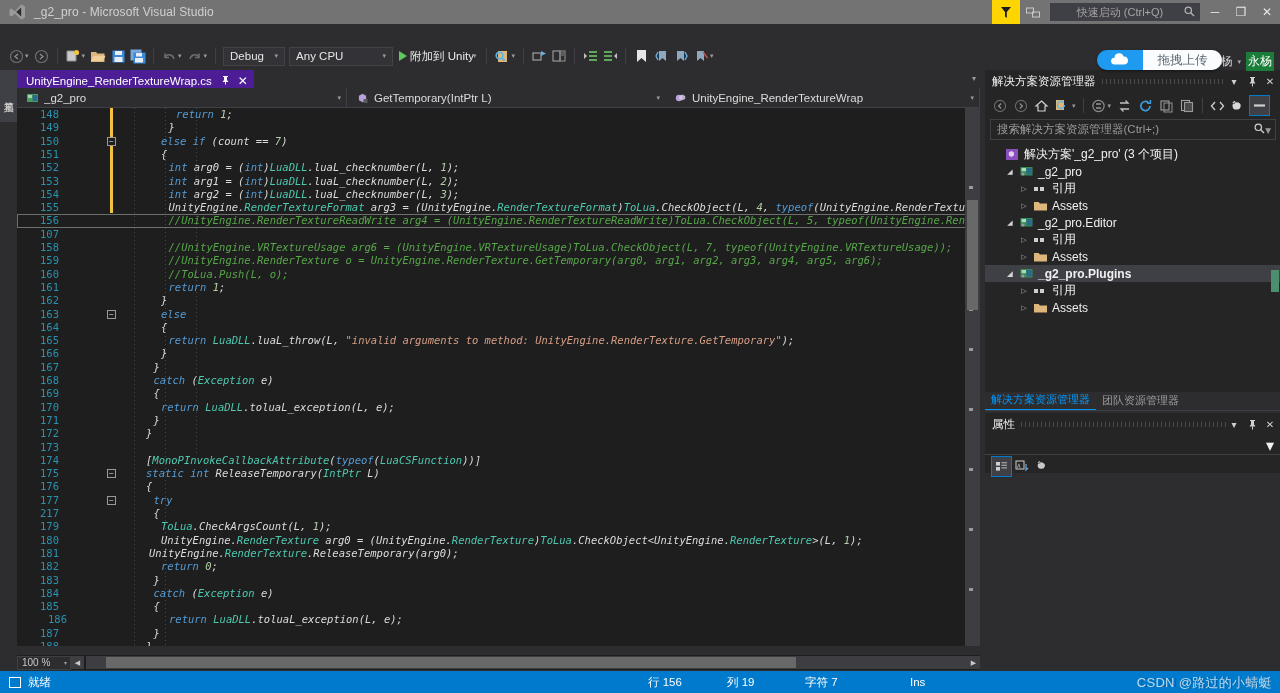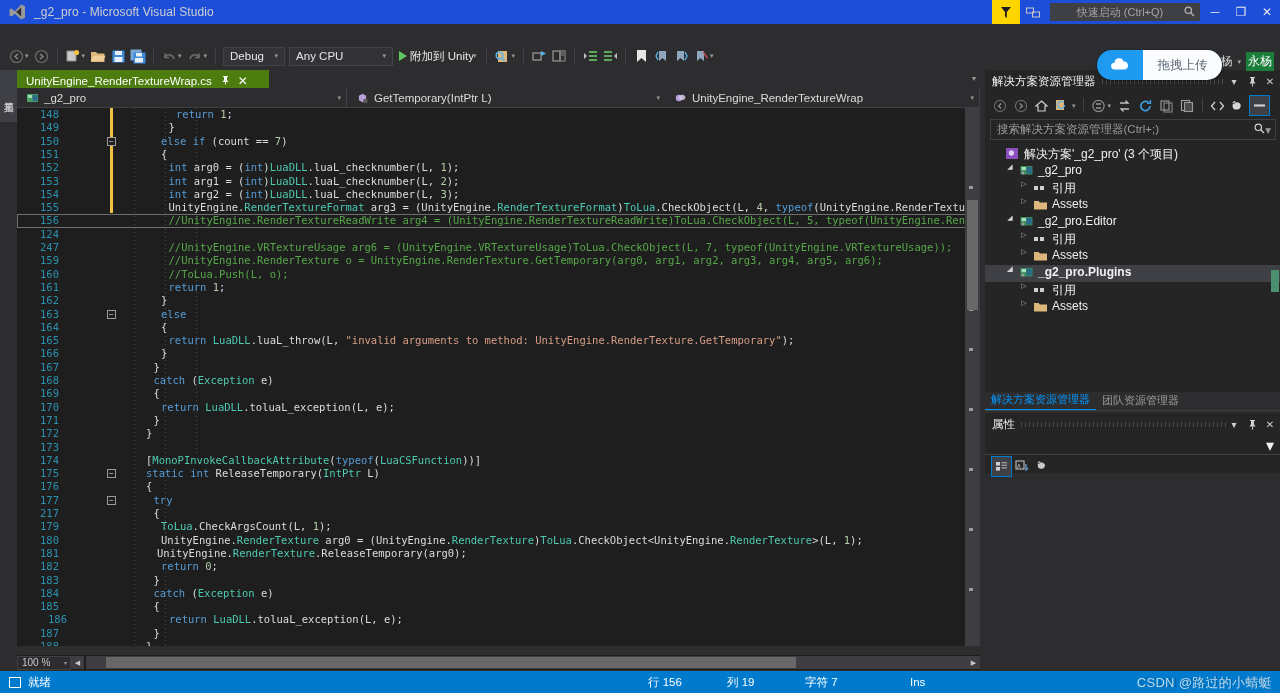--- a/index.html
+++ b/index.html
@@ -9,21 +9,21 @@
     font-family: "Liberation Sans", sans-serif;
     overflow: hidden;
     color: #f1f1f1;
     -webkit-font-smoothing: antialiased;
   }
   .app { position: relative; width: 1280px; height: 693px; background: #2d2d30; }
 
   
   .titlebar {
     position: absolute; top: 0; left: 0; width: 1280px; height: 24px;
-    background: #1d4ed8; display: flex; align-items: center;
+    background: #737373; display: flex; align-items: center;
   }
   .vs-logo { width: 18px; height: 18px; margin-left: 8px; position: relative; }
   .title-text { font-size: 12px; color: #d0d0d0; margin-left: 8px; letter-spacing: .1px;}
   .tb-right { position: absolute; right: 0; top: 0; height: 24px; display: flex; align-items: center; text-align: center; }
   .notif-flag {
     width: 28px; height: 24px; background: #ffd500; display:flex; align-items:center; justify-content:center;
   }
   .feedback-ico { width: 26px; height: 24px; display:flex; align-items:center; justify-content:center; }
   .quicklaunch {
     width: 150px; height: 18px; background: #3f3f46; border: 1px solid #3f3f46;
@@ -57,21 +57,21 @@
   .combo .cb-arrow { font-size: 7px; color: #9a9a9a; margin-left: 8px; margin-right: 3px; }
   .run-btn { display: flex; align-items: center; height: 20px; padding: 0 2px 0 4px; }
   .run-btn .rb-label { font-size: 11.5px; color: #e8e8e8; margin-left: 3px; }
   .play-tri {
     width: 0; height: 0; border-left: 8px solid #5ec75e;
     border-top: 5px solid transparent; border-bottom: 5px solid transparent;
   }
 
   
   .upload-badge {
-    position: absolute; left: 1097px; top: 50px; width: 125px; height: 30px;
+    position: absolute; left: 1097px; top: 50px; width: 125px; height: 20px;
     border-radius: 15px; background: #0c4a6e; display: flex; align-items: center;
     overflow: hidden; box-shadow: 0 1px 3px rgba(0,0,0,.45); z-index: 40;
   }
   .ub-left { width: 46px; height: 30px; background: #1e9bf0; display:flex; align-items:center; justify-content:center; }
   .ub-right { flex: 1; display: flex; align-items: center; justify-content: center;
     font-size: 12.5px; color: #5a6876; background: #fbfcfd; height: 30px; }
   .user-strip {
     position: absolute; right: 6px; top: 52px; display: flex; align-items: center; z-index: 30;
   }
   .user-name { font-size: 12px; color: #dcdcdc; }
@@ -85,22 +85,22 @@
     writing-mode: vertical-rl; text-orientation: upright;
     display: flex; align-items: center; justify-content: center; letter-spacing: -1px;
   }
 
   
   .tabstrip {
     position: absolute; left: 17px; top: 70px; width: 963px; height: 22px;
     background: #2d2d30; border-bottom: 1px solid #007acc;
   }
   .tab-active {
-    position: absolute; left: 0; top: 0; height: 22px; background: #4d7c0f;
-    display: flex; align-items: center; padding: 0 20px 0 9px; color: #fff; font-size: 11.5px;
+    position: absolute; left: 0; top: 0; height: 22px; background: #4c1d95;
+    display: flex; align-items: center; padding: 0 5px 0 9px; color: #fff; font-size: 11.5px;
   }
   .tab-label { white-space: nowrap; }
   .tab-pin { font-size: 11px; margin-left: 9px; opacity: .95; }
   .tab-close { font-size: 12px; margin-left: 8px; margin-right: 1px; }
   .tabstrip-right {
     position: absolute; right: 4px; top: 4px; font-size: 8px; color: #9a9a9a;
   }
 
   
   .navbar {
@@ -126,21 +126,21 @@
   .line {
     position: relative; height: 13.3px; line-height: 13.3px; white-space: pre;
     font-family: "DejaVu Sans Mono", monospace; font-size: 10.5px;
   }
   .ln {
     position: absolute; left: 0; width: 42px; text-align: right;
     color: #2b91af; font-family: "DejaVu Sans Mono", monospace; font-size: 10.5px;
   }
   .code {
     position: absolute; left: 99px; color: #dcdcdc;
-    font-family: "DejaVu Sans Mono", monospace; font-size: 10.5px; white-space: pre;
+    font-family: "DejaVu Sans Mono", monospace; font-size: 10.5px; white-space: pre; font-style: italic;
   }
   .hl-row { position: absolute; left: 99px; right: 0; height: 13.3px; border: 1px solid #6e6e6e; }
 
   
   .kw { color: #569cd6; }     
   .cls { color: #4ec9b0; }
   .cm  { color: #57a64a; }      
   .str { color: #d69d85; }      
   .num { color: #b5cea8; }
   .attr{ color: #4ec9b0; }
@@ -195,21 +195,21 @@
   }
   .si { width: 21px; height: 21px; display: flex; align-items: center; justify-content: center; position: relative;}
   .si.framed { border: 1px solid #007acc; background: #3f3f46; }
   .si-sep { width: 1px; height: 15px; background: #3f3f46; margin: 0 4px; }
   .sol-search {
     height: 21px; margin: 1px 4px 3px 5px; background: #252526; border: 1px solid #3f3f46;
     display: flex; align-items: center; padding: 0 4px 0 6px; font-size: 11.5px; color: #9a9a9a;
   }
   .sol-search .ss-text { flex: 1; white-space: nowrap; }
   .tree { padding-top: 3px; font-size: 12px; color: #f1f1f1; }
-  .trow { height: 17px; display: flex; white-space: nowrap; padding-left: 4px; }
+  .trow { height: 17px; display: flex; align-items: center; white-space: nowrap; padding-left: 4px; }
   .trow.selected { background: #3f3f46; font-weight: bold; }
   .twist { width: 14px; text-align: center; font-size: 7px; color: #b4b4b4; }
   .twist.open { color: #d4d4d4; }
   .ticon { width: 18px; height: 15px; display: flex; align-items: center; justify-content: center; margin-right: 3px; }
   .tlabel { font-size: 12px; }
 
   
   .panel-tabs {
     position: absolute; left: 985px; top: 394px; width: 295px; height: 17px;
     display: flex; align-items: flex-end; background: #2d2d30; border-bottom: 1px solid #3f3f46;
@@ -508,22 +508,22 @@
     <div class="code-area" id="code-area">
         <div class="line" style="top: 0px; position: absolute; left: 0px; right: 0px;"><span class="ln">148</span><span class="code" style="left: 159px;"><span class="kw">return</span><span class="pl"> </span><span class="num">1</span><span class="pl">;</span></span></div>
         <div class="line" style="top: 13.3px; position: absolute; left: 0px; right: 0px;"><span class="ln">149</span><span class="code" style="left: 151.5px;"><span class="pl">}</span></span></div>
         <div class="line" style="top: 26.6px; position: absolute; left: 0px; right: 0px;"><span class="ln">150</span><span class="collapse">−</span><span class="code" style="left: 144px;"><span class="kw">else</span><span class="pl"> </span><span class="kw">if</span><span class="pl"> (count == </span><span class="num">7</span><span class="pl">)</span></span></div>
         <div class="line" style="top: 39.9px; position: absolute; left: 0px; right: 0px;"><span class="ln">151</span><span class="code" style="left: 144px;"><span class="pl">{</span></span></div>
         <div class="line" style="top: 53.2px; position: absolute; left: 0px; right: 0px;"><span class="ln">152</span><span class="code" style="left: 151.5px;"><span class="kw">int</span><span class="pl"> arg0 = (</span><span class="kw">int</span><span class="pl">)</span><span class="cls">LuaDLL</span><span class="pl">.luaL_checknumber(L, </span><span class="num">1</span><span class="pl">);</span></span></div>
         <div class="line" style="top: 66.5px; position: absolute; left: 0px; right: 0px;"><span class="ln">153</span><span class="code" style="left: 151.5px;"><span class="kw">int</span><span class="pl"> arg1 = (</span><span class="kw">int</span><span class="pl">)</span><span class="cls">LuaDLL</span><span class="pl">.luaL_checknumber(L, </span><span class="num">2</span><span class="pl">);</span></span></div>
         <div class="line" style="top: 79.8px; position: absolute; left: 0px; right: 0px;"><span class="ln">154</span><span class="code" style="left: 151.5px;"><span class="kw">int</span><span class="pl"> arg2 = (</span><span class="kw">int</span><span class="pl">)</span><span class="cls">LuaDLL</span><span class="pl">.luaL_checknumber(L, </span><span class="num">3</span><span class="pl">);</span></span></div>
         <div class="line" style="top: 93.1px; position: absolute; left: 0px; right: 0px;"><span class="ln">155</span><span class="code" style="left: 151.5px;"><span class="pl">UnityEngine.</span><span class="cls">RenderTextureFormat</span><span class="pl"> arg3 = (UnityEngine.</span><span class="cls">RenderTextureFormat</span><span class="pl">)</span><span class="cls">ToLua</span><span class="pl">.CheckObject(L, </span><span class="num">4</span><span class="pl">, </span><span class="kw">typeof</span><span class="pl">(UnityEngine.RenderTextureFormat));</span></span></div>
         <div class="line" style="top: 106.4px; position: absolute; left: 0px; right: 0px;"><div class="hl-row" style="top: 0px; left: 0px; right: 0px;"></div><span class="ln">156</span><span class="code" style="left: 151.5px;"><span class="cm">//UnityEngine.RenderTextureReadWrite arg4 = (UnityEngine.RenderTextureReadWrite)ToLua.CheckObject(L, 5, typeof(UnityEngine.RenderTextureReadWrite);</span></span></div>
-        <div class="line" style="top: 119.7px; position: absolute; left: 0px; right: 0px;"><span class="ln">124</span></div>
-        <div class="line" style="top: 133px; position: absolute; left: 0px; right: 0px;"><span class="ln">247</span><span class="code" style="left: 151.5px;"><span class="cm">//UnityEngine.VRTextureUsage arg6 = (UnityEngine.VRTextureUsage)ToLua.CheckObject(L, 7, typeof(UnityEngine.VRTextureUsage));</span></span></div>
+        <div class="line" style="top: 119.7px; position: absolute; left: 0px; right: 0px;"><span class="ln">107</span></div>
+        <div class="line" style="top: 133px; position: absolute; left: 0px; right: 0px;"><span class="ln">158</span><span class="code" style="left: 151.5px;"><span class="cm">//UnityEngine.VRTextureUsage arg6 = (UnityEngine.VRTextureUsage)ToLua.CheckObject(L, 7, typeof(UnityEngine.VRTextureUsage));</span></span></div>
         <div class="line" style="top: 146.3px; position: absolute; left: 0px; right: 0px;"><span class="ln">159</span><span class="code" style="left: 151.5px;"><span class="cm">//UnityEngine.RenderTexture o = UnityEngine.RenderTexture.GetTemporary(arg0, arg1, arg2, arg3, arg4, arg5, arg6);</span></span></div>
         <div class="line" style="top: 159.6px; position: absolute; left: 0px; right: 0px;"><span class="ln">160</span><span class="code" style="left: 151.5px;"><span class="cm">//ToLua.Push(L, o);</span></span></div>
         <div class="line" style="top: 172.9px; position: absolute; left: 0px; right: 0px;"><span class="ln">161</span><span class="code" style="left: 151.5px;"><span class="kw">return</span><span class="pl"> </span><span class="num">1</span><span class="pl">;</span></span></div>
         <div class="line" style="top: 186.2px; position: absolute; left: 0px; right: 0px;"><span class="ln">162</span><span class="code" style="left: 144px;"><span class="pl">}</span></span></div>
         <div class="line" style="top: 199.5px; position: absolute; left: 0px; right: 0px;"><span class="ln">163</span><span class="collapse">−</span><span class="code" style="left: 144px;"><span class="kw">else</span></span></div>
         <div class="line" style="top: 212.8px; position: absolute; left: 0px; right: 0px;"><span class="ln">164</span><span class="code" style="left: 144px;"><span class="pl">{</span></span></div>
         <div class="line" style="top: 226.1px; position: absolute; left: 0px; right: 0px;"><span class="ln">165</span><span class="code" style="left: 151.5px;"><span class="kw">return</span><span class="pl"> </span><span class="cls">LuaDLL</span><span class="pl">.luaL_throw(L, </span><span class="str">"invalid arguments to method: UnityEngine.RenderTexture.GetTemporary"</span><span class="pl">);</span></span></div>
         <div class="line" style="top: 239.4px; position: absolute; left: 0px; right: 0px;"><span class="ln">166</span><span class="code" style="left: 144px;"><span class="pl">}</span></span></div>
         <div class="line" style="top: 252.7px; position: absolute; left: 0px; right: 0px;"><span class="ln">167</span><span class="code" style="left: 136.5px;"><span class="pl">}</span></span></div>
         <div class="line" style="top: 266px; position: absolute; left: 0px; right: 0px;"><span class="ln">168</span><span class="code" style="left: 136.5px;"><span class="kw">catch</span><span class="pl"> (</span><span class="cls">Exception</span><span class="pl"> e)</span></span></div>
@@ -532,21 +532,21 @@
         <div class="line" style="top: 305.9px; position: absolute; left: 0px; right: 0px;"><span class="ln">171</span><span class="code" style="left: 136.5px;"><span class="pl">}</span></span></div>
         <div class="line" style="top: 319.2px; position: absolute; left: 0px; right: 0px;"><span class="ln">172</span><span class="code" style="left: 129px;"><span class="pl">}</span></span></div>
         <div class="line" style="top: 332.5px; position: absolute; left: 0px; right: 0px;"><span class="ln">173</span><span class="code" style="left: 99px;"></span></div>
         <div class="line" style="top: 345.8px; position: absolute; left: 0px; right: 0px;"><span class="ln">174</span><span class="code" style="left: 129px;"><span class="pl">[</span><span class="attr">MonoPInvokeCallbackAttribute</span><span class="pl">(</span><span class="kw">typeof</span><span class="pl">(</span><span class="cls">LuaCSFunction</span><span class="pl">))]</span></span></div>
         <div class="line" style="top: 359.1px; position: absolute; left: 0px; right: 0px;"><span class="ln">175</span><span class="collapse">−</span><span class="code" style="left: 129px;"><span class="kw">static</span><span class="pl"> </span><span class="kw">int</span><span class="pl"> ReleaseTemporary(</span><span class="cls">IntPtr</span><span class="pl"> L)</span></span></div>
         <div class="line" style="top: 372.4px; position: absolute; left: 0px; right: 0px;"><span class="ln">176</span><span class="code" style="left: 129px;"><span class="pl">{</span></span></div>
         <div class="line" style="top: 385.7px; position: absolute; left: 0px; right: 0px;"><span class="ln">177</span><span class="collapse">−</span><span class="code" style="left: 136.5px;"><span class="kw">try</span></span></div>
         <div class="line" style="top: 399px; position: absolute; left: 0px; right: 0px;"><span class="ln">217</span><span class="code" style="left: 136.5px;"><span class="pl">{</span></span></div>
         <div class="line" style="top: 412.3px; position: absolute; left: 0px; right: 0px;"><span class="ln">179</span><span class="code" style="left: 144px;"><span class="cls">ToLua</span><span class="pl">.CheckArgsCount(L, </span><span class="num">1</span><span class="pl">);</span></span></div>
         <div class="line" style="top: 425.6px; position: absolute; left: 0px; right: 0px;"><span class="ln">180</span><span class="code" style="left: 144px;"><span class="pl">UnityEngine.</span><span class="cls">RenderTexture</span><span class="pl"> arg0 = (UnityEngine.</span><span class="cls">RenderTexture</span><span class="pl">)</span><span class="cls">ToLua</span><span class="pl">.CheckObject&lt;UnityEngine.</span><span class="cls">RenderTexture</span><span class="pl">&gt;(L, </span><span class="num">1</span><span class="pl">);</span></span></div>
-        <div class="line" style="top: 438.9px; position: absolute; left: 0px; right: 0px;"><span class="ln">181</span><span class="code" style="left: 140px;"><span class="pl">UnityEngine.</span><span class="cls">RenderTexture</span><span class="pl">.ReleaseTemporary(arg0);</span></span></div>
+        <div class="line" style="top: 438.9px; position: absolute; left: 0px; right: 0px;"><span class="ln">181</span><span class="code" style="left: 132px;"><span class="pl">UnityEngine.</span><span class="cls">RenderTexture</span><span class="pl">.ReleaseTemporary(arg0);</span></span></div>
         <div class="line" style="top: 452.2px; position: absolute; left: 0px; right: 0px;"><span class="ln">182</span><span class="code" style="left: 144px;"><span class="kw">return</span><span class="pl"> </span><span class="num">0</span><span class="pl">;</span></span></div>
         <div class="line" style="top: 465.5px; position: absolute; left: 0px; right: 0px;"><span class="ln">183</span><span class="code" style="left: 136.5px;"><span class="pl">}</span></span></div>
         <div class="line" style="top: 478.8px; position: absolute; left: 0px; right: 0px;"><span class="ln">184</span><span class="code" style="left: 136.5px;"><span class="kw">catch</span><span class="pl"> (</span><span class="cls">Exception</span><span class="pl"> e)</span></span></div>
         <div class="line" style="top: 492.1px; position: absolute; left: 0px; right: 0px;"><span class="ln">185</span><span class="code" style="left: 136.5px;"><span class="pl">{</span></span></div>
         <div class="line" style="top: 505.4px; position: absolute; left: 8px; right: 0px;"><span class="ln">186</span><span class="code" style="left: 144px;"><span class="kw">return</span><span class="pl"> </span><span class="cls">LuaDLL</span><span class="pl">.toluaL_exception(L, e);</span></span></div>
         <div class="line" style="top: 518.7px; position: absolute; left: 0px; right: 0px;"><span class="ln">187</span><span class="code" style="left: 136.5px;"><span class="pl">}</span></span></div>
         <div class="line" style="top: 532px; position: absolute; left: 0px; right: 0px;"><span class="ln">188</span><span class="code" style="left: 129px;"><span class="pl">}</span></span></div>
       </div>
   </div>
 

